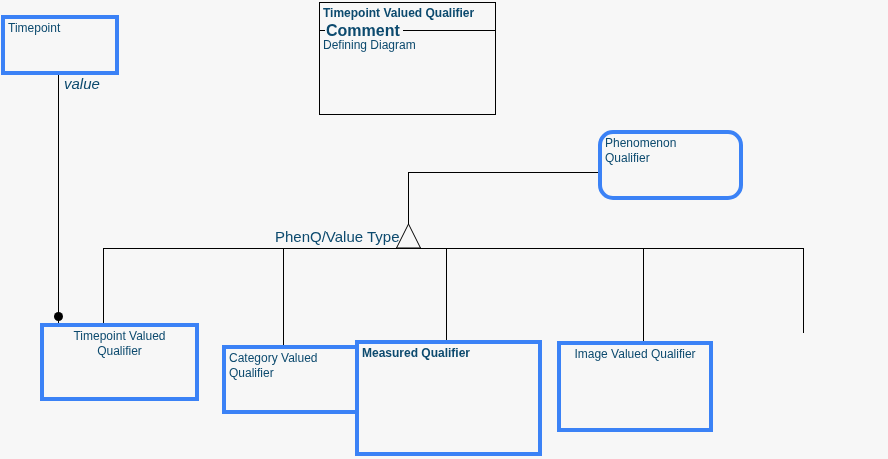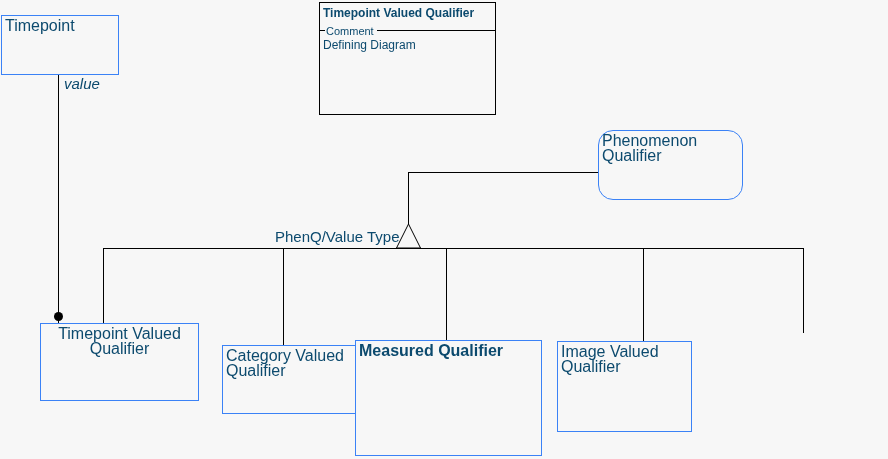--- a/index.html
+++ b/index.html
@@ -12,23 +12,23 @@
     width: 888px;
     height: 459px;
     background: #f7f7f7;
     overflow: hidden;
     color: #0c4a6e;
   }
   
   .node {
     position: absolute;
     box-sizing: border-box;
-    border: 1px solid #3b82f6;
+    border: 4px solid #3b82f6;
     background: #f7f7f7;
-    font-size: 16px;
+    font-size: 12px;
     line-height: 15px;
     padding: 2px 3px;
     white-space: pre-line;
   }
   .bold { font-weight: bold; }
   
   .hline, .vline {
     position: absolute;
     background: #000;
   }
@@ -65,31 +65,31 @@
     line-height: 16px;
     white-space: pre;
   }
   .tb-sep {
     display: flex;
     align-items: center;
     margin: 4px -3px 1px -3px;
     height: 11px;
   }
   .tb-sep-dash { width: 5px; height: 1px; background: #000; }
-  .tb-sep-label { font-size: 11px; padding: 0 3px 0 1px; }
+  .tb-sep-label { font-size: 16px; padding: 0 3px 0 1px; font-weight: bold; }
   .tb-sep-line { flex: 1; height: 1px; background: #000; }
   
   .triangle { position: absolute; left: 396px; top: 222px; }
   
   .n-timepoint { left: 1px;   top: 15px;  width: 118px; height: 60px; }
   .n-phenq     { left: 598px; top: 130px; width: 145px; height: 70px; border-radius: 15px; }
   .n-tvq       { left: 40px;  top: 323px; width: 159px; height: 78px; text-align: center; }
   .n-cvq       { left: 222px; top: 345px; width: 140px; height: 69px; }
   .n-mq        { left: 355px; top: 340px; width: 187px; height: 116px; }
-  .n-ivq       { left: 557px; top: 341px; width: 135px; height: 91px; }
+  .n-ivq       { left: 557px; top: 341px; width: 156px; height: 91px; text-align: center; }
   .n-txtvq     { left: 731px; top: 333px; width: 155px; height: 94px; }
 </style>
 </head>
 <body>
 
 <div class="canvas">
 
   <div class="title-block">
     <div class="tb-line bold">Timepoint Valued Qualifier</div>
     <div class="tb-sep">

